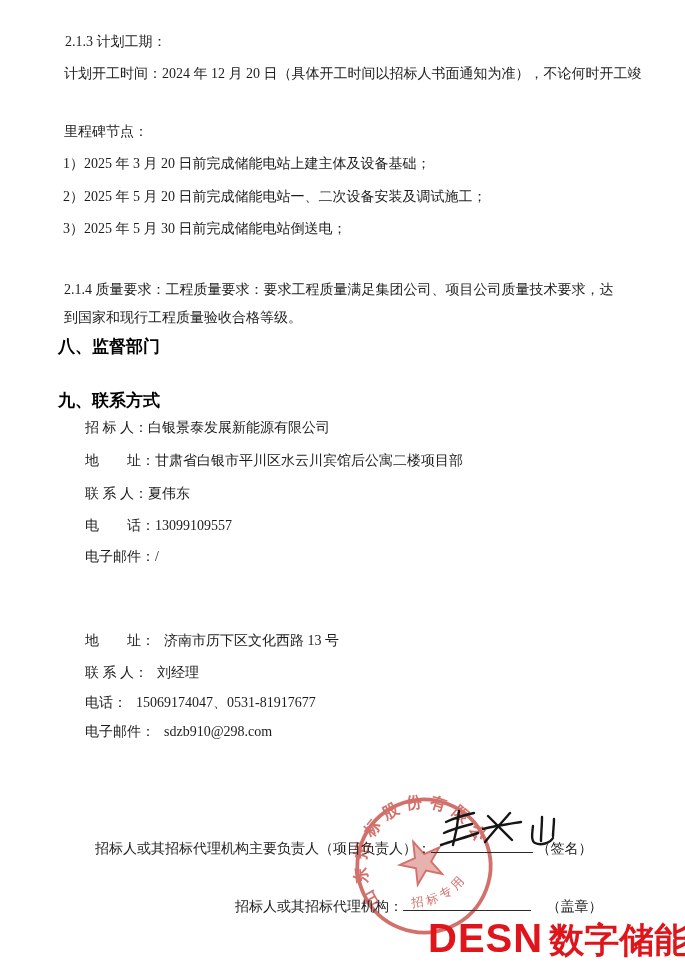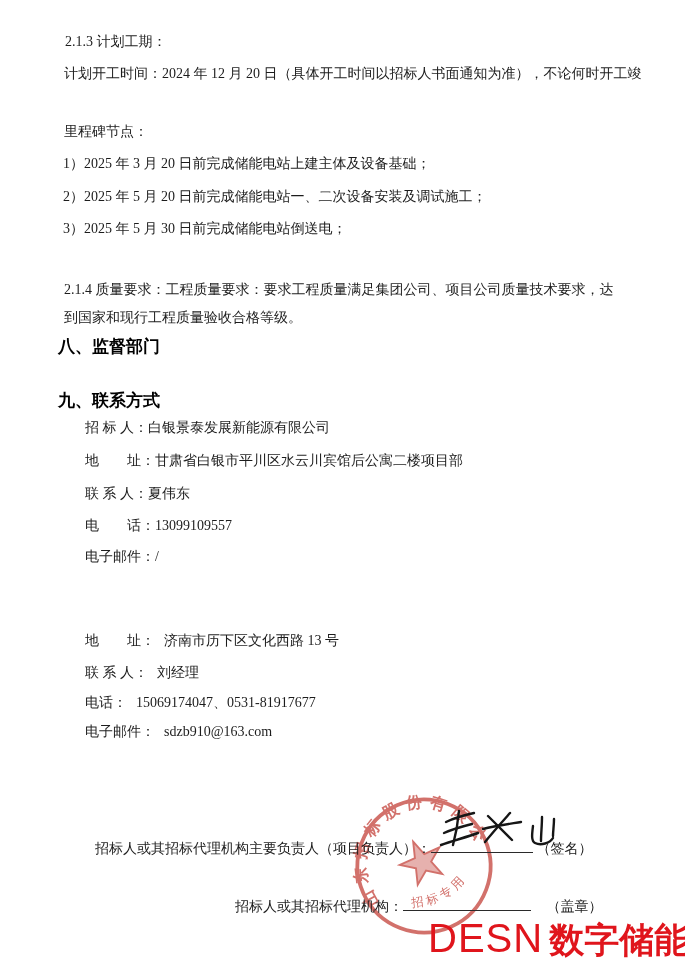--- a/index.html
+++ b/index.html
@@ -14,21 +14,21 @@
   }
   .ln{position:absolute;font-size:14px;line-height:1.25;white-space:nowrap;}
   .heading{font-size:17px;font-weight:bold;color:#000;}
   .lbl{display:inline;}
   .val{display:inline;}
   .val.sp{margin-left:9px;}
   .blank{display:inline-block;border-bottom:1px solid #2a2a2a;height:14px;vertical-align:baseline;}
   .sig-svg,.stamp-svg{position:absolute;}
   .logo{position:absolute;left:428px;top:916px;white-space:nowrap;
         font-family:"Liberation Sans","DejaVu Sans",sans-serif;font-weight:bold;}
-  .logo .abbr{font-size:40px;font-weight:400;letter-spacing:1px;}
+  .logo .abbr{font-size:40px;font-weight:700;letter-spacing:1px;}
   .logo .cn{font-size:35px;font-weight:800;margin-left:6px;}
 </style>
 </head>
 <body>
 
 <div class="page">
 
   <div class="ln" style="left:65px;top:33px">2.1.3 计划工期：</div>
   <div class="ln" style="left:64px;top:65px">计划开工时间：2024 年 12 月 20 日（具体开工时间以招标人书面通知为准），不论何时开工竣</div>
   <div class="ln" style="left:64px;top:123px">里程碑节点：</div>
@@ -60,21 +60,21 @@
   <div class="ln" style="left:85px;top:632px">
     <span class="lbl">地　　址：</span><span class="val sp">济南市历下区文化西路 13 号</span>
   </div>
   <div class="ln" style="left:85px;top:664px">
     <span class="lbl">联 系 人：</span><span class="val sp">刘经理</span>
   </div>
   <div class="ln" style="left:85px;top:694px">
     <span class="lbl">电话：</span><span class="val sp">15069174047、0531-81917677</span>
   </div>
   <div class="ln" style="left:85px;top:723px">
-    <span class="lbl">电子邮件：</span><span class="val sp">sdzb910@163.com</span>
+    <span class="lbl">电子邮件：</span><span class="val sp">sdzb910@298.com</span>
   </div>
 
   <svg class="stamp-svg" style="left:348px;top:786px;width:152px;height:160px;opacity:.82" viewBox="0 0 160 168">
     <g transform="rotate(-24 80 84)">
       <circle cx="80" cy="84" r="70" fill="none" stroke="#c9524b" stroke-width="4"></circle>
       <path id="sealArcTop" d="M 22,102 A 61,61 0 1 1 138,102" fill="none"></path>
       <text font-size="17" font-weight="bold" fill="#c9524b" style="letter-spacing:7px">
         <textPath href="#sealArcTop" startOffset="2">山东招标股份有限公司</textPath>
       </text>
       <polygon points="80,56 85.4,72.6 102.8,72.6 88.8,82.8 94.1,99.4 80,89.2 65.9,99.4 71.3,82.8 57.2,72.6 74.6,72.6" fill="#c9524b" fill-opacity="0.55" stroke="#c9524b" stroke-width="2"></polygon>

